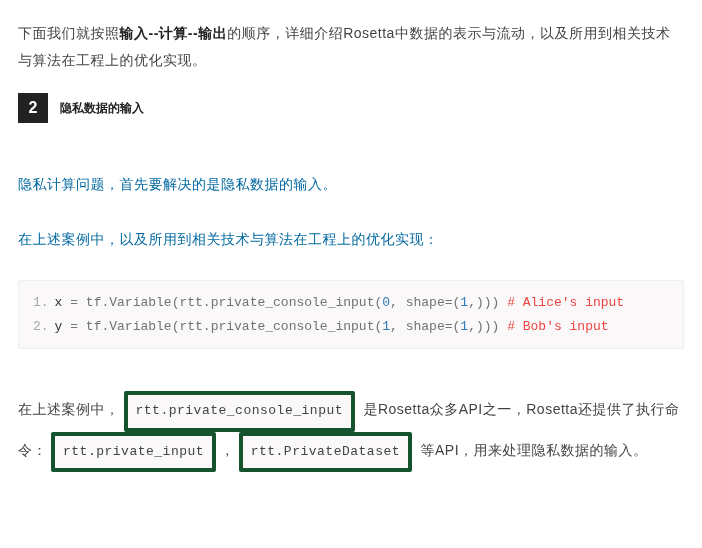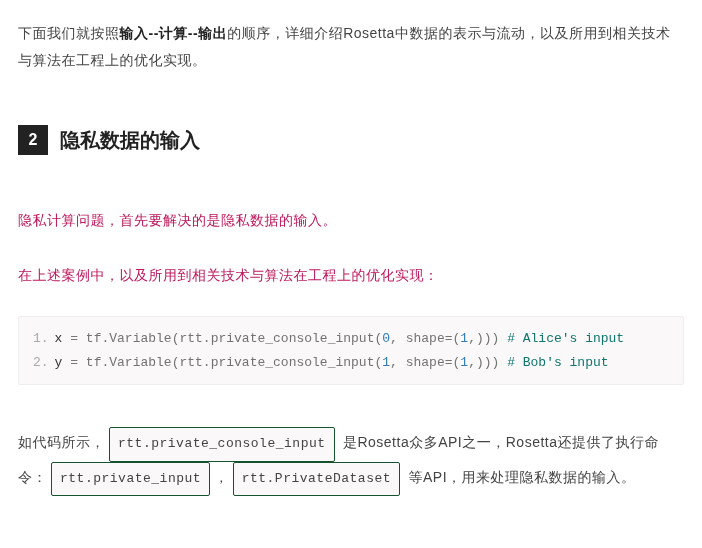--- a/index.html
+++ b/index.html
@@ -8,21 +8,21 @@
       background: #fff;
       color: #333;
       padding: 20px 18px;
       width: 702px;
       font-size: 14px;
       line-height: 1.9;
     }
     .intro-para {
       color: #444;
       letter-spacing: 0.5px;
-      margin-bottom: 48px;
+      margin-bottom: 20px;
     }
     .bold { font-weight: 700; color: #222; }
     .section-header {
       display: flex;
       align-items: center;
       gap: 12px;
       margin-bottom: 48px;
     }
     .section-num {
       background: #222;
@@ -30,25 +30,25 @@
       font-weight: 700;
       font-size: 16px;
       width: 30px;
       height: 30px;
       display: flex;
       align-items: center;
       justify-content: center;
     }
     .section-title {
       font-weight: 700;
-      font-size: 20px;
+      font-size: 12px;
       color: #222;
     }
     .para {
-      color: #be185d;
+      color: #0369a1;
       letter-spacing: 0.5px;
       margin-bottom: 28px;
     }
     .code-block {
       background: #faf8f8;
       border: 1px solid #eee;
       border-radius: 2px;
       padding: 10px 14px;
       font-family: "Consolas", "Monaco", "Courier New", monospace;
       font-size: 13px;
@@ -56,24 +56,24 @@
       margin-bottom: 42px;
       white-space: pre;
       overflow-x: auto;
     }
     .code-line { display: block; }
     .ln { color: #aaa; margin-right: 6px; }
     .op { color: #777; }
     .kw { color: #333; }
     .fn { color: #737373; }
     .num { color: #2f7ab8; }
-    .cmt { color: #0f766e; }
+    .cmt { color: #ef4444; }
     .inline-code {
       background: #faf8f8;
-      border: 1px solid #14532d;
+      border: 4px solid #14532d;
       border-radius: 2px;
       padding: 2px 8px;
       font-family: "Consolas", "Monaco", "Courier New", monospace;
       font-size: 13px;
       color: #444;
       margin: 0 4px;
       display: inline-block;
       vertical-align: baseline;
     }
     .closing { color: #444; letter-spacing: 0.5px; line-height: 2.2; }
@@ -91,14 +91,14 @@
   </div>
   <div class="section-title">隐私数据的输入</div>
 </div>
 
 <p class="para">隐私计算问题，首先要解决的是隐私数据的输入。</p>
 <p class="para">在上述案例中，以及所用到相关技术与算法在工程上的优化实现：</p>
 
 <div class="code-block"><span class="code-line"><span class="ln">1.</span><span class="kw">x</span><span class="op"> = </span><span class="fn">tf.Variable(rtt.private_console_input(</span><span class="num">0</span><span class="fn">, shape=(</span><span class="num">1</span><span class="fn">,))) </span><span class="cmt"># Alice's input</span></span><span class="code-line"><span class="ln">2.</span><span class="kw">y</span><span class="op"> = </span><span class="fn">tf.Variable(rtt.private_console_input(</span><span class="num">1</span><span class="fn">, shape=(</span><span class="num">1</span><span class="fn">,))) </span><span class="cmt"># Bob's input</span></span></div>
 
 <p class="closing">
-  <span>如代码所示，</span><span class="inline-code">rtt.private_console_input</span><span> 是Rosetta众多API之一，Rosetta还提供了执行命令：</span><span class="inline-code">rtt.private_input</span><span>，</span><span class="inline-code">rtt.PrivateDataset</span><span> 等API，用来处理隐私数据的输入。</span>
+  <span>在上述案例中，</span><span class="inline-code">rtt.private_console_input</span><span> 是Rosetta众多API之一，Rosetta还提供了执行命令：</span><span class="inline-code">rtt.private_input</span><span>，</span><span class="inline-code">rtt.PrivateDataset</span><span> 等API，用来处理隐私数据的输入。</span>
 </p>
 
 </body></html>

